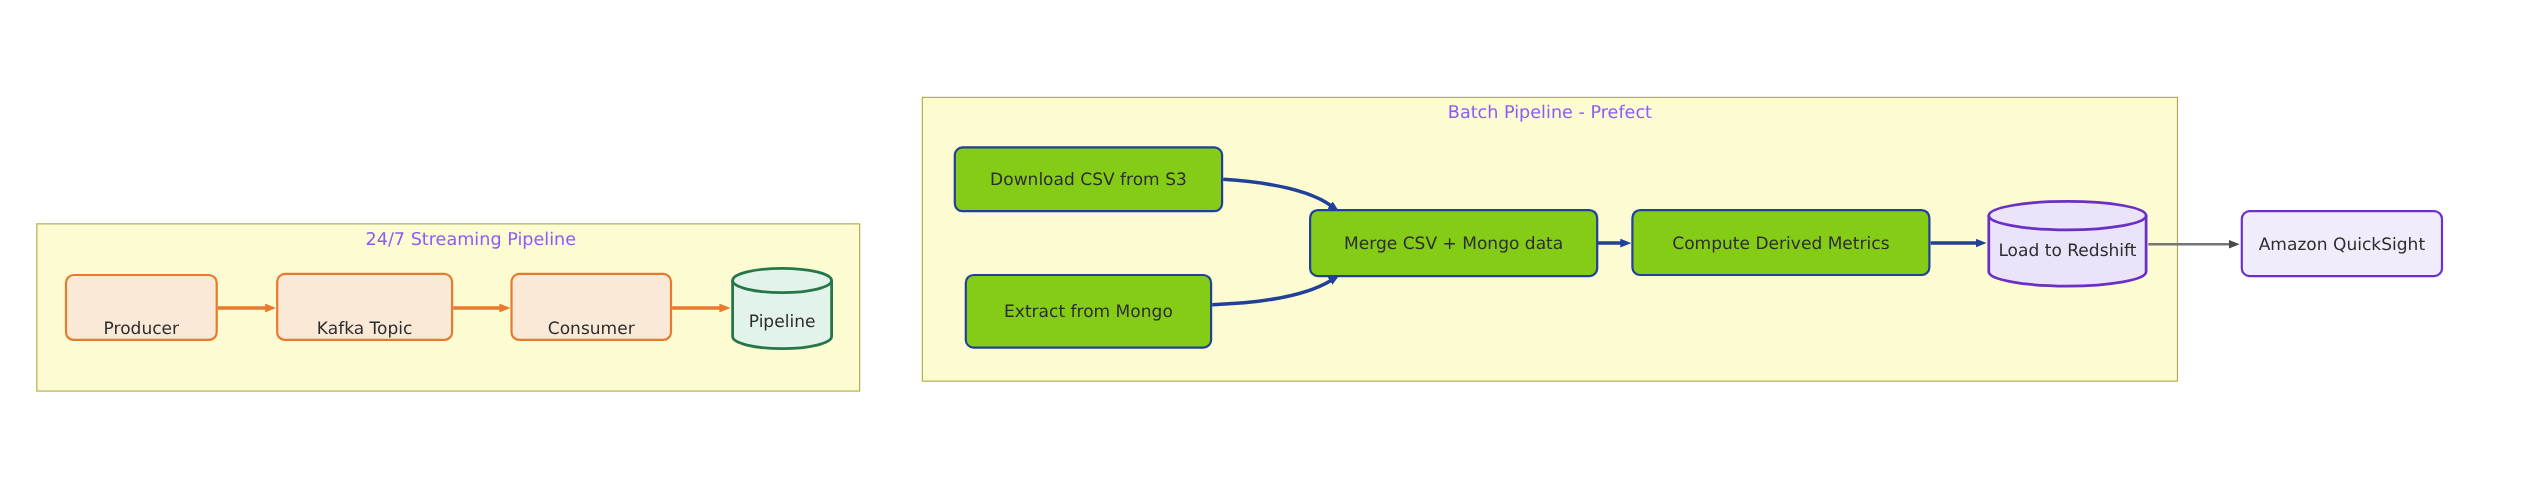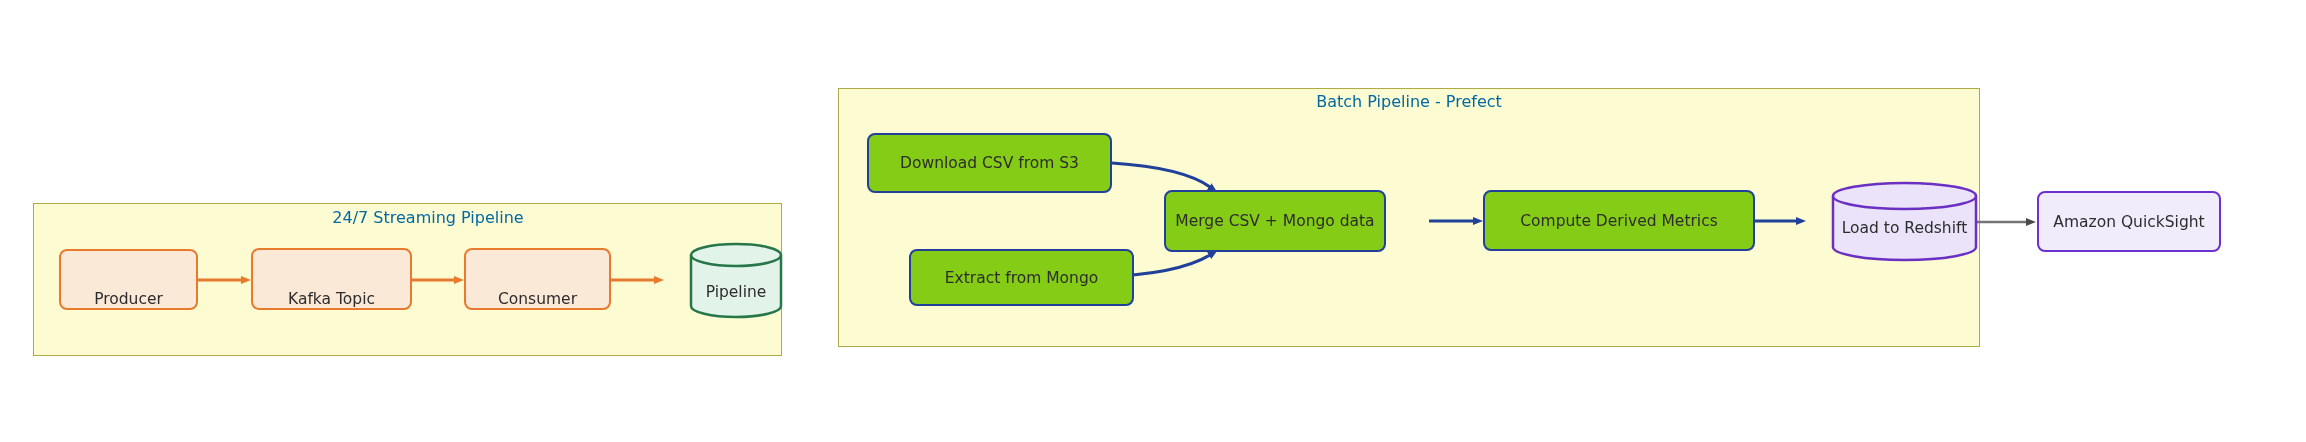--- a/index.html
+++ b/index.html
@@ -4,36 +4,36 @@
 <style>
   html,body{margin:0;padding:0;background:#ffffff;}
   .canvas{
     position:relative;width:2306px;height:442px;background:#ffffff;overflow:hidden;
     font-family:"DejaVu Sans","Liberation Sans",sans-serif;color:#2d2d2d;
   }
   .subgraph{
     position:absolute;background:#fcfbd2;border:1.5px solid #aeaa45;box-sizing:border-box;
   }
   .sg-title{
-    position:absolute;text-align:center;font-size:16px;color:#0369a1;line-height:18px;z-index:3;
+    position:absolute;text-align:center;font-size:16px;color:#8b5cf6;line-height:18px;z-index:3;
   }
   .edges{position:absolute;left:0;top:0;z-index:2;pointer-events:none;}
   .e-orange{stroke:#e87a2e;stroke-width:3;fill:none;}
   .e-navy{stroke:#20409a;stroke-width:3.2;fill:none;}
   .e-gray{stroke:#757575;stroke-width:2.4;fill:none;}
   .node{
     position:absolute;box-sizing:border-box;border-radius:8px;display:flex;
     align-items:center;justify-content:center;text-align:center;z-index:4;
     font-size:15.5px;
   }
   .n-orange{background:#fbe9d7;border:2.5px solid #e87a2e;align-items:flex-end;}
   .n-blue{background:#84cc16;border:2.5px solid #20409a;}
   .n-purple{background:#f1ecfb;border:2.5px solid #6d30cf;}
   .node-label{display:block;padding:0 4px;}
-  .cyl{position:absolute;z-index:4;margin-left:25px;}
+  .cyl{position:absolute;z-index:4;}
   .cyl svg{position:absolute;left:0;top:0;display:block;}
   .cyl-green-body,.cyl-green-top{fill:#e2f4e9;stroke:#27764a;stroke-width:2.5;}
   .cyl-purple-body,.cyl-purple-top{fill:#eae3fa;stroke:#6b2fc3;stroke-width:2.5;}
   .cyl-label{
     position:absolute;left:0;right:0;text-align:center;font-size:15.5px;z-index:5;
   }
 </style>
 </head>
 <body>
 
@@ -81,24 +81,24 @@
     <svg viewBox="0 0 94 78" width="94" height="78">
       <path class="cyl-green-body" d="M2,13 L2,64 A45,11 0 0 0 92,64 L92,13"></path>
       <ellipse class="cyl-green-top" cx="47" cy="13" rx="45" ry="11"></ellipse>
     </svg>
     <span class="cyl-label" style="top:41px">Pipeline</span>
   </div>
 
   <div class="node n-blue" style="left:867px;top:133px;width:245px;height:60px">
     <span class="node-label">Download CSV from S3</span>
   </div>
-  <div class="node n-blue" style="left:909px;top:249px;width:225px;height:57px">
+  <div class="node n-blue" style="left:877px;top:249px;width:225px;height:68px">
     <span class="node-label">Extract from Mongo</span>
   </div>
-  <div class="node n-blue" style="left:1164px;top:190px;width:222px;height:62px">
+  <div class="node n-blue" style="left:1190px;top:190px;width:263px;height:62px">
     <span class="node-label">Merge CSV + Mongo data</span>
   </div>
   <div class="node n-blue" style="left:1483px;top:190px;width:272px;height:61px">
     <span class="node-label">Compute Derived Metrics</span>
   </div>
 
   <div class="cyl" style="left:1806px;top:181px;width:147px;height:84px">
     <svg viewBox="0 0 147 84" width="147" height="84">
       <path class="cyl-purple-body" d="M2,15 L2,66 A71.5,13 0 0 0 145,66 L145,15"></path>
       <ellipse class="cyl-purple-top" cx="73.5" cy="15" rx="71.5" ry="13"></ellipse>

